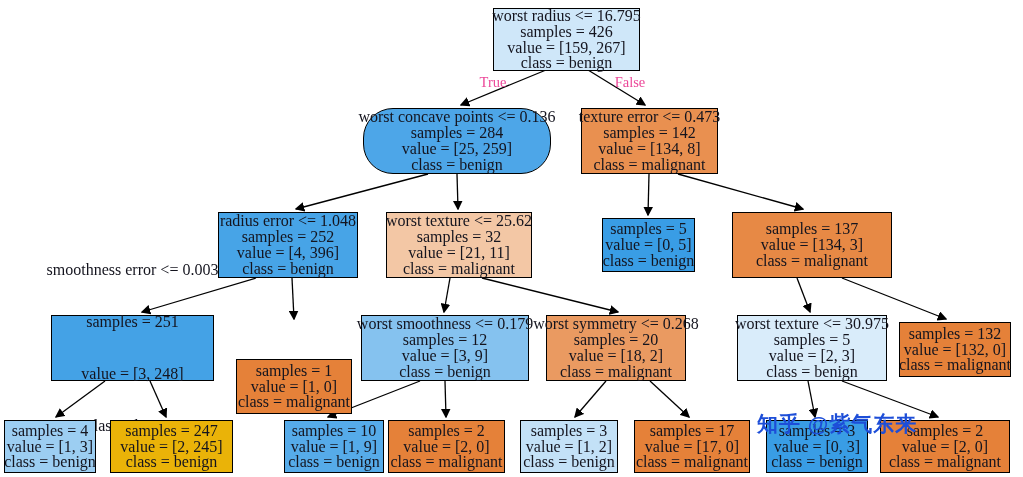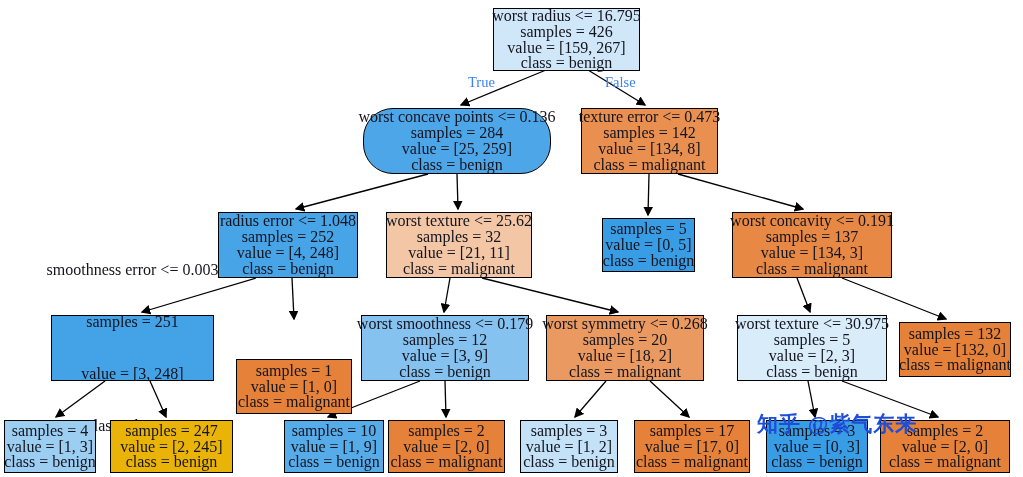--- a/index.html
+++ b/index.html
@@ -8,21 +8,21 @@
     font-family:"Liberation Serif","DejaVu Serif",serif;
   }
   #edges{position:absolute;left:0;top:0;width:1023px;height:477px;}
   .node{
     position:absolute;box-sizing:border-box;border:1.3px solid #000;
     display:flex;flex-direction:column;align-items:center;justify-content:center;
     color:#14141e;font-size:16px;line-height:15.8px;text-align:center;
     white-space:nowrap;
   }
   .edge-label{
-    position:absolute;width:50px;text-align:left;color:#3b82f6;font-size:14.5px;
+    position:absolute;width:50px;text-align:center;color:#ec4899;font-size:14.5px;
   }
   #watermark{
     position:absolute;color:#1d4ed8;font-weight:bold;font-size:21px;
     font-family:"Liberation Sans","DejaVu Sans",sans-serif;
     letter-spacing:1px;white-space:nowrap;
   }
 </style>
 </head>
 <body>
 
@@ -77,36 +77,35 @@
   <div class="node" style="left: 581px; top: 108px; width: 137px; height: 66px; background: rgb(233, 144, 80);">
     <div>texture error &lt;= 0.473</div>
     <div>samples = 142</div>
     <div>value = [134, 8]</div>
     <div>class = malignant</div>
   </div>
 
   <div class="node" style="left: 218px; top: 212px; width: 140px; height: 66px; background: rgb(71, 164, 231);">
     <div>radius error &lt;= 1.048</div>
     <div>samples = 252</div>
-    <div>value = [4, 248]</div>
+    <div>value = [4, 396]</div>
     <div>class = benign</div>
   </div>
   <div class="node" style="left: 386px; top: 212px; width: 146px; height: 66px; background: rgb(243, 199, 165);">
     <div>worst texture &lt;= 25.62</div>
     <div>samples = 32</div>
     <div>value = [21, 11]</div>
     <div>class = malignant</div>
   </div>
   <div class="node" style="left: 602px; top: 218px; width: 93px; height: 54px; background: rgb(57, 157, 229);">
     <div>samples = 5</div>
     <div>value = [0, 5]</div>
     <div>class = benign</div>
   </div>
   <div class="node" style="left: 732px; top: 212px; width: 160px; height: 66px; background: rgb(231, 137, 69);">
-    <div>worst concavity &lt;= 0.191</div>
     <div>samples = 137</div>
     <div>value = [134, 3]</div>
     <div>class = malignant</div>
   </div>
 
   <div class="node" style="left: 51px; top: 315px; width: 163px; height: 66px; background: rgb(68, 162, 230); gap: 36px;">
     <div>smoothness error &lt;= 0.003</div>
     <div>samples = 251</div>
     <div>value = [3, 248]</div>
     <div>class = benign</div>
@@ -115,21 +114,21 @@
     <div>samples = 1</div>
     <div>value = [1, 0]</div>
     <div>class = malignant</div>
   </div>
   <div class="node" style="left: 361px; top: 315px; width: 168px; height: 66px; background: rgb(133, 194, 239);">
     <div>worst smoothness &lt;= 0.179</div>
     <div>samples = 12</div>
     <div>value = [3, 9]</div>
     <div>class = benign</div>
   </div>
-  <div class="node" style="left: 546px; top: 315px; width: 158px; height: 66px; background: rgb(234, 154, 97);">
+  <div class="node" style="left: 546px; top: 315px; width: 140px; height: 66px; background: rgb(234, 154, 97);">
     <div>worst symmetry &lt;= 0.268</div>
     <div>samples = 20</div>
     <div>value = [18, 2]</div>
     <div>class = malignant</div>
   </div>
   <div class="node" style="left: 737px; top: 315px; width: 150px; height: 66px; background: rgb(217, 236, 250);">
     <div>worst texture &lt;= 30.975</div>
     <div>samples = 5</div>
     <div>value = [2, 3]</div>
     <div>class = benign</div>

